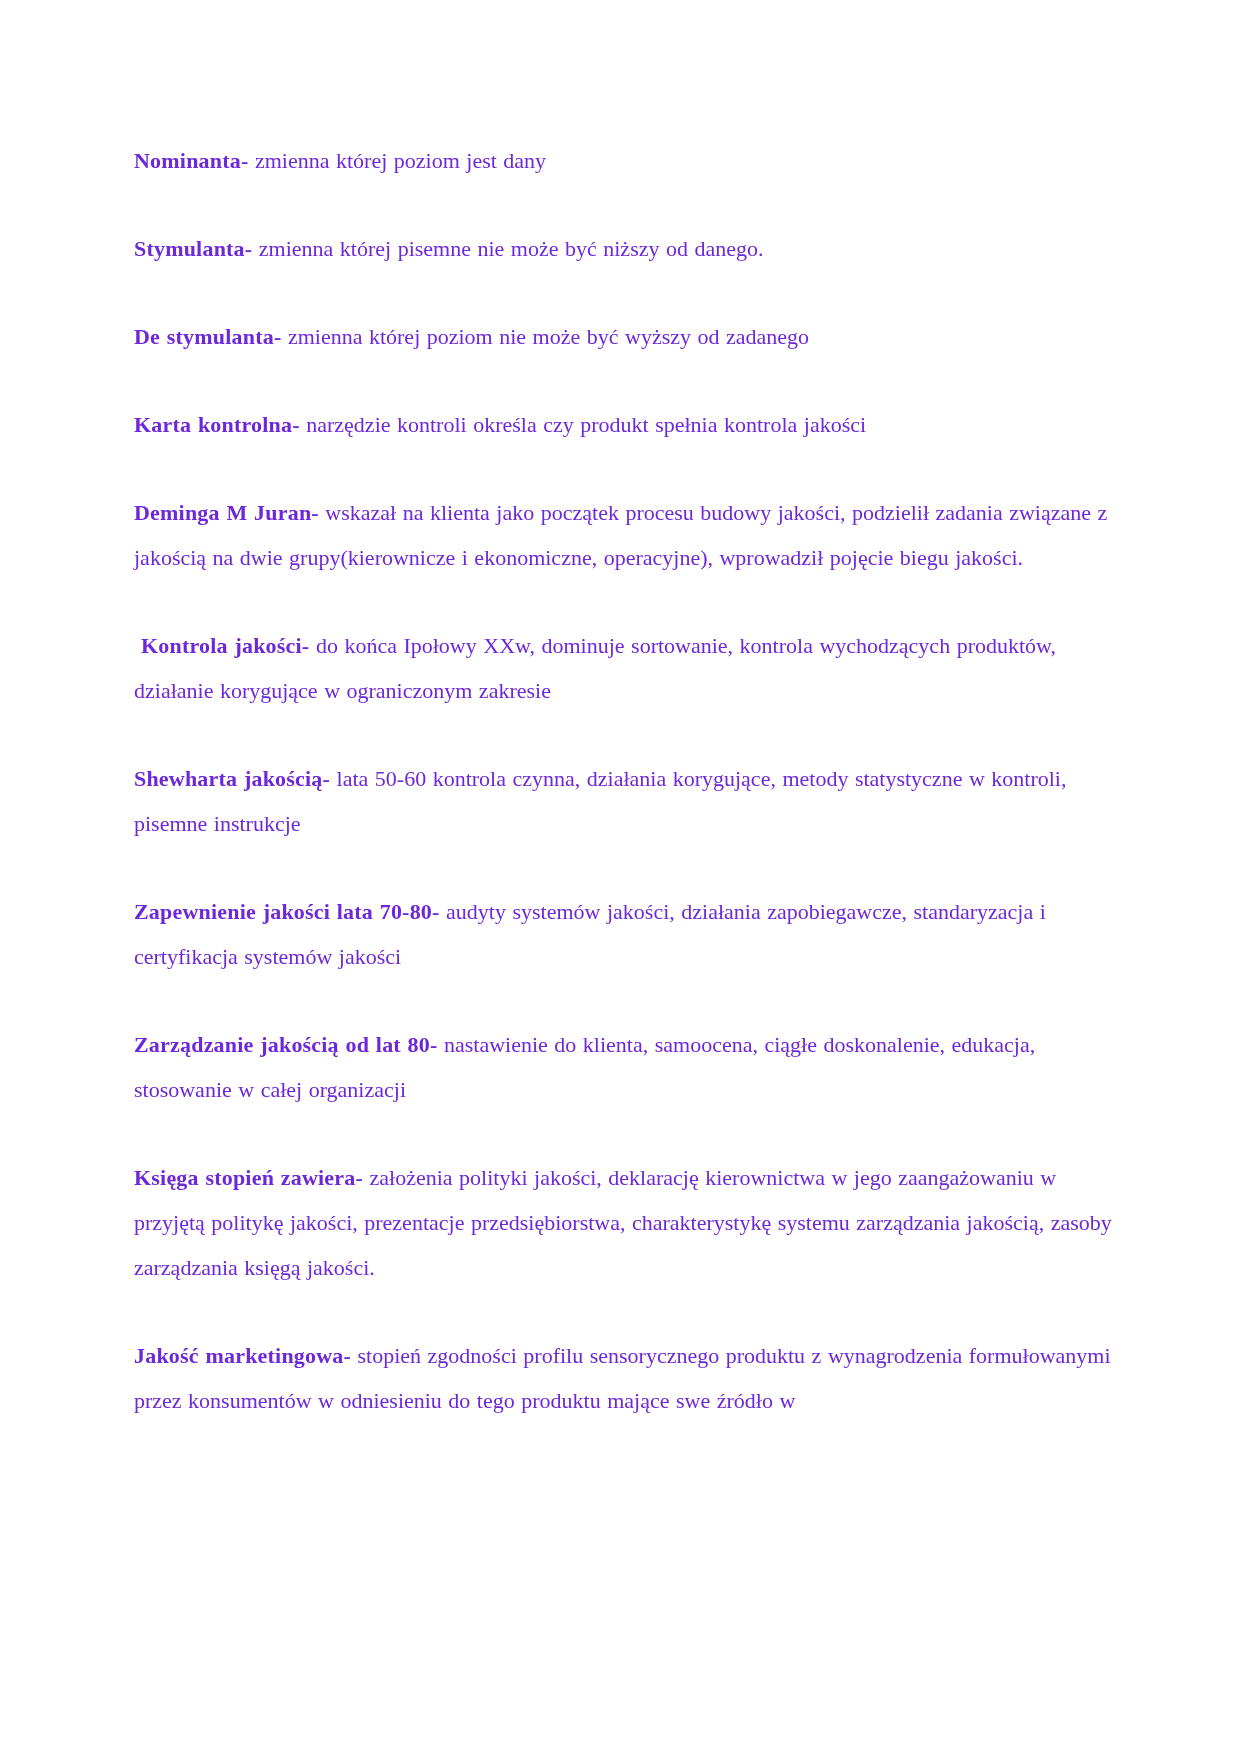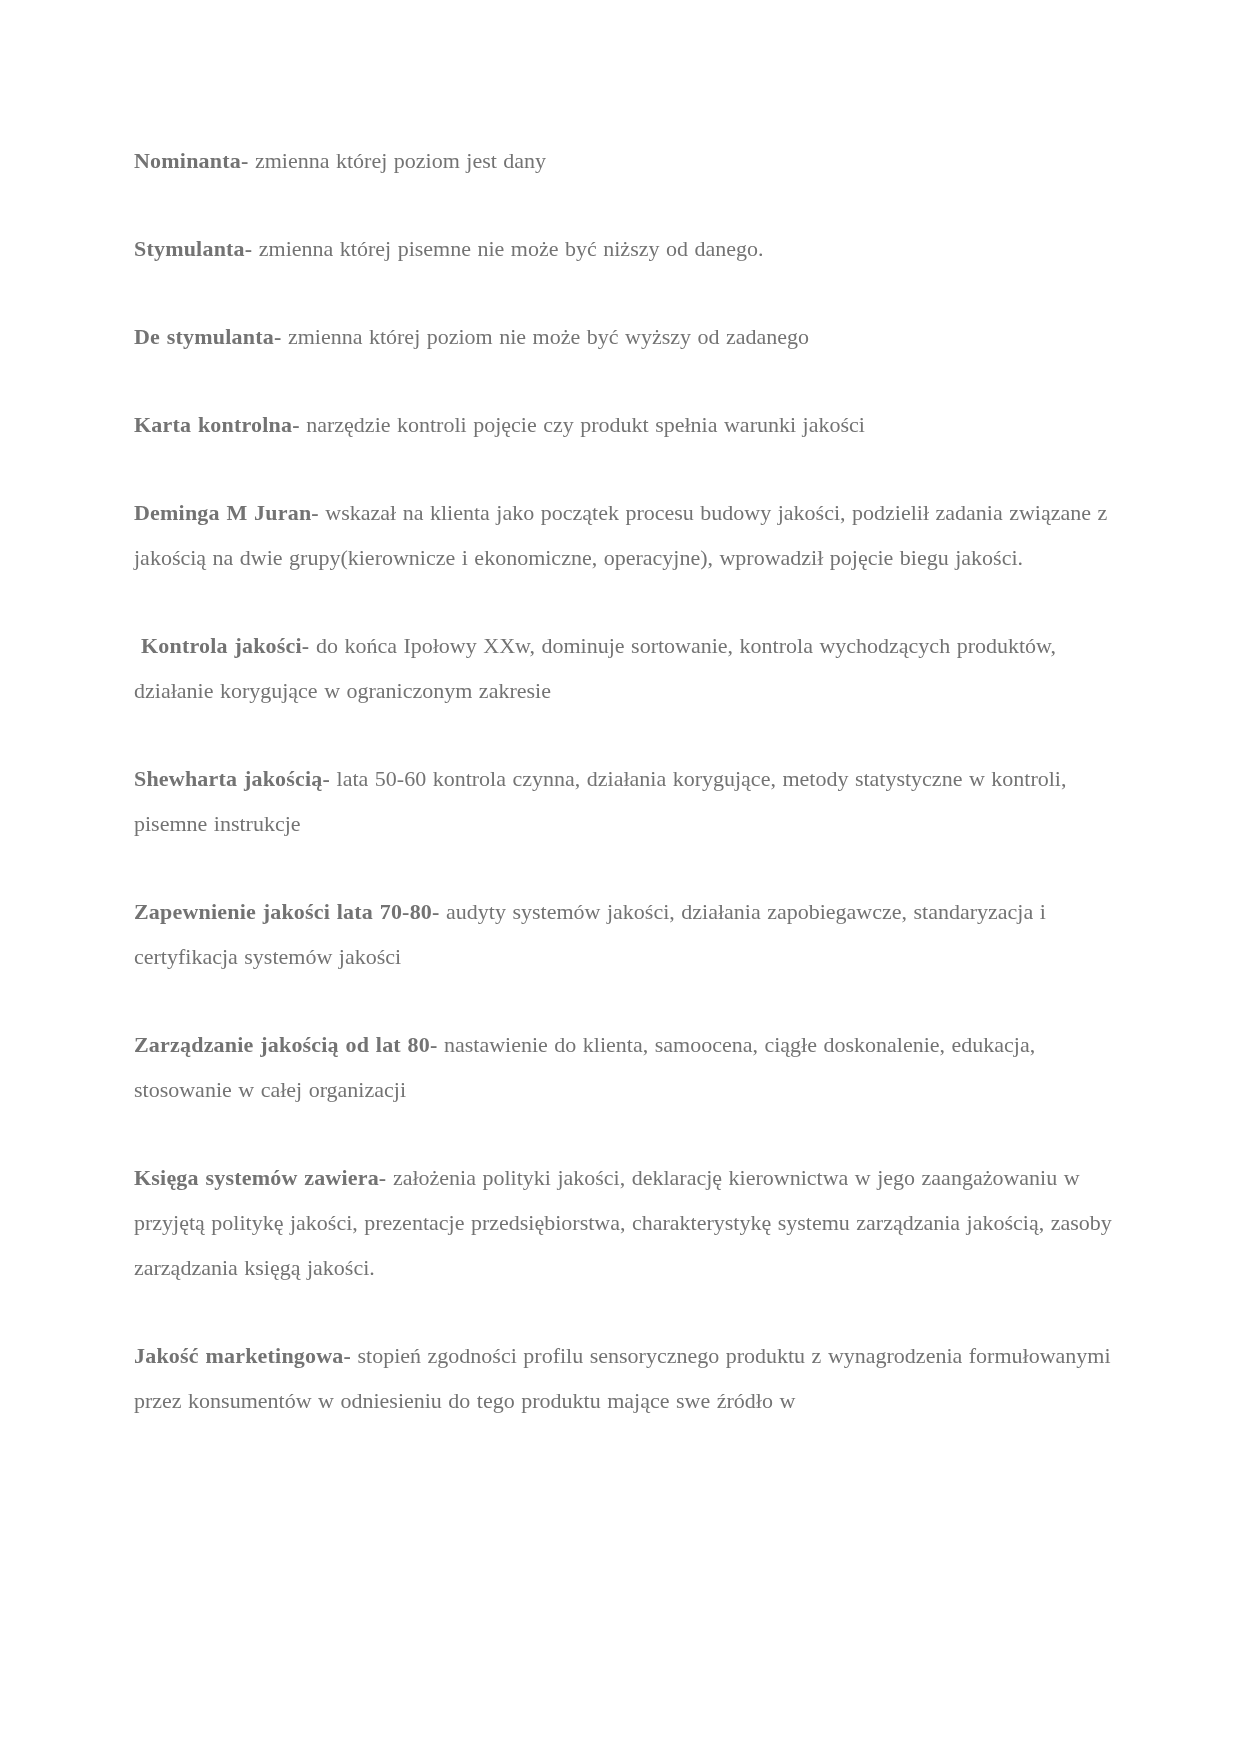--- a/index.html
+++ b/index.html
@@ -9,21 +9,21 @@
   }
   .page {
     position: relative;
     width: 1240px;
     height: 1670px;
     background: #ffffff;
     overflow: hidden;
     box-sizing: border-box;
     padding: 138px 128px 40px 134px;
     font-family: "Liberation Serif", "DejaVu Serif", serif;
-    color: #737373;
+    color: #6d28d9;
   }
   .content {
     width: 980px;
   }
   p.entry {
     margin: 0 0 43px 0;
     font-size: 22px;
     line-height: 45px;
     text-align: left;
     word-spacing: 1px;
@@ -41,31 +41,31 @@
 
 <div class="page">
   <div class="content">
 
     <p class="entry"><span class="term">Nominanta-</span> <span>zmienna której poziom jest dany</span></p>
 
     <p class="entry"><span class="term">Stymulanta-</span> <span>zmienna której pisemne nie może być niższy od danego.</span></p>
 
     <p class="entry"><span class="term">De stymulanta-</span> <span>zmienna której poziom nie może być wyższy od zadanego</span></p>
 
-    <p class="entry"><span class="term">Karta kontrolna-</span> <span>narzędzie kontroli pojęcie czy produkt spełnia warunki jakości</span></p>
+    <p class="entry"><span class="term">Karta kontrolna-</span> <span>narzędzie kontroli określa czy produkt spełnia kontrola jakości</span></p>
 
 
     <p class="entry"><span class="term">Deminga M Juran-</span> <span>wskazał na klienta jako początek procesu budowy jakości, podzielił zadania związane z jakością na dwie grupy(kierownicze i ekonomiczne, operacyjne), wprowadził pojęcie biegu jakości.</span></p>
 
     <p class="entry p-indent"><span class="term">Kontrola jakości-</span> <span>do końca Ipołowy XXw, dominuje sortowanie, kontrola wychodzących produktów, działanie korygujące w ograniczonym zakresie</span></p>
 
     <p class="entry"><span class="term">Shewharta jakością-</span> <span>lata 50-60 kontrola czynna, działania korygujące, metody statystyczne w kontroli, pisemne instrukcje</span></p>
 
     <p class="entry"><span class="term">Zapewnienie jakości lata 70-80-</span> <span>audyty systemów jakości, działania zapobiegawcze, standaryzacja i certyfikacja systemów jakości</span></p>
 
     <p class="entry"><span class="term">Zarządzanie jakością od lat 80-</span> <span>nastawienie do klienta, samoocena, ciągłe doskonalenie, edukacja, stosowanie w całej organizacji</span></p>
 
-    <p class="entry"><span class="term">Księga systemów zawiera-</span> <span>założenia polityki jakości, deklarację kierownictwa w jego zaangażowaniu w przyjętą politykę jakości, prezentacje przedsiębiorstwa, charakterystykę systemu zarządzania jakością, zasoby zarządzania księgą jakości.</span></p>
+    <p class="entry"><span class="term">Księga stopień zawiera-</span> <span>założenia polityki jakości, deklarację kierownictwa w jego zaangażowaniu w przyjętą politykę jakości, prezentacje przedsiębiorstwa, charakterystykę systemu zarządzania jakością, zasoby zarządzania księgą jakości.</span></p>
 
     <p class="entry"><span class="term">Jakość marketingowa-</span> <span>stopień zgodności profilu sensorycznego produktu z wynagrodzenia formułowanymi przez konsumentów w odniesieniu do tego produktu mające swe źródło w</span></p>
 
   </div>
 </div>
 
 </body></html>

